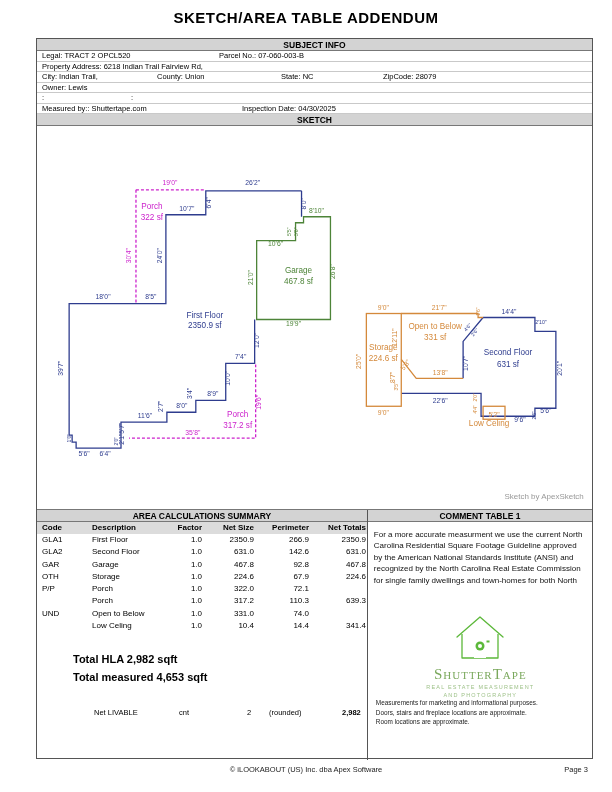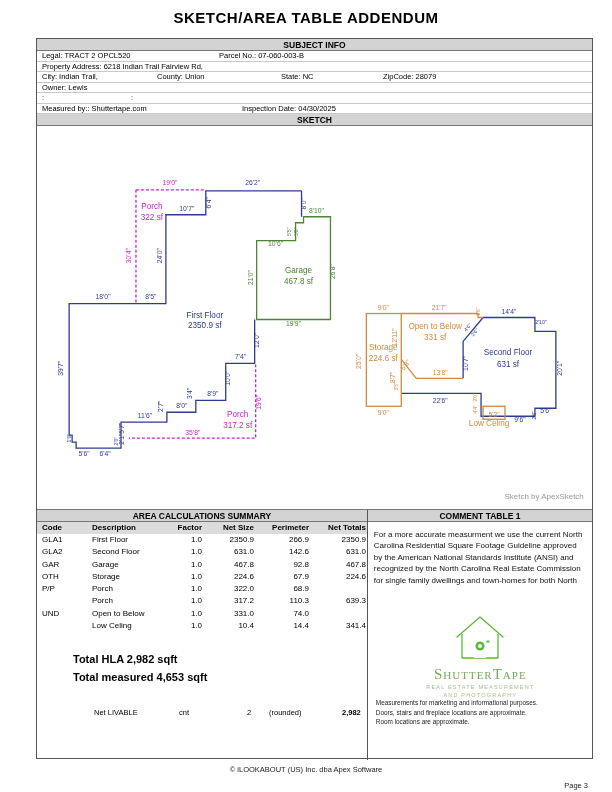--- a/index.html
+++ b/index.html
@@ -28,21 +28,21 @@
   .totals{position:absolute;left:0;top:140px;width:332px;text-align:left;font-weight:bold;font-size:11px;line-height:18px;padding-left:36px;box-sizing:border-box;}
   .netrow{position:absolute;top:198px;left:0;width:332px;height:12px;font-size:7.5px;}
   .netrow span{position:absolute;top:0;white-space:nowrap;}
   .comment-text{padding:7px 6px 0 6px;font-size:8px;line-height:11.4px;color:#111;}
   .logo{position:absolute;left:0;top:100px;width:225px;text-align:center;}
   .logo-word{font-family:"Liberation Serif",serif;font-size:15px;letter-spacing:1px;color:var(--lt);font-variant:small-caps;}
   .logo-tag{font-size:5.5px;letter-spacing:1.2px;color:var(--lt2);line-height:8px;}
   .disclaimers{position:absolute;left:8px;top:188px;font-size:6.4px;line-height:9.5px;color:#222;}
   .footer{position:absolute;top:765px;left:0;width:612px;font-size:7.5px;color:#222;}
   .footer .center{position:absolute;width:612px;text-align:center;top:0;}
-  .footer .pg{position:absolute;right:24px;top:16px;}
+  .footer .pg{position:absolute;right:24px;top:0;}
 </style>
 </head>
 <body>
 
 <div class="page" style="--n: #2e3c8e; --m: #cc22cc; --g: #4d8438; --o: #d4893b; --lt: #7aa85c; --lt2: #9fc28a; --icon: #5cb83a;">
   <div class="title">SKETCH/AREA TABLE ADDENDUM</div>
 
   <div class="outer">
     <div class="bar">SUBJECT INFO</div>
     <div id="subject-rows">
@@ -212,21 +212,21 @@
                 <div class="num">1.0</div>
                 <div class="num">224.6</div>
                 <div class="num">67.9</div>
                 <div class="num">224.6</div>
               </div>
               <div class="trow">
                 <div>P/P</div>
                 <div>Porch</div>
                 <div class="num">1.0</div>
                 <div class="num">322.0</div>
-                <div class="num">68.9</div>
+                <div class="num">72.1</div>
                 <div class="num"></div>
               </div>
               <div class="trow">
                 <div></div>
                 <div>Porch</div>
                 <div class="num">1.0</div>
                 <div class="num">317.2</div>
                 <div class="num">110.3</div>
                 <div class="num">639.3</div>
               </div>

